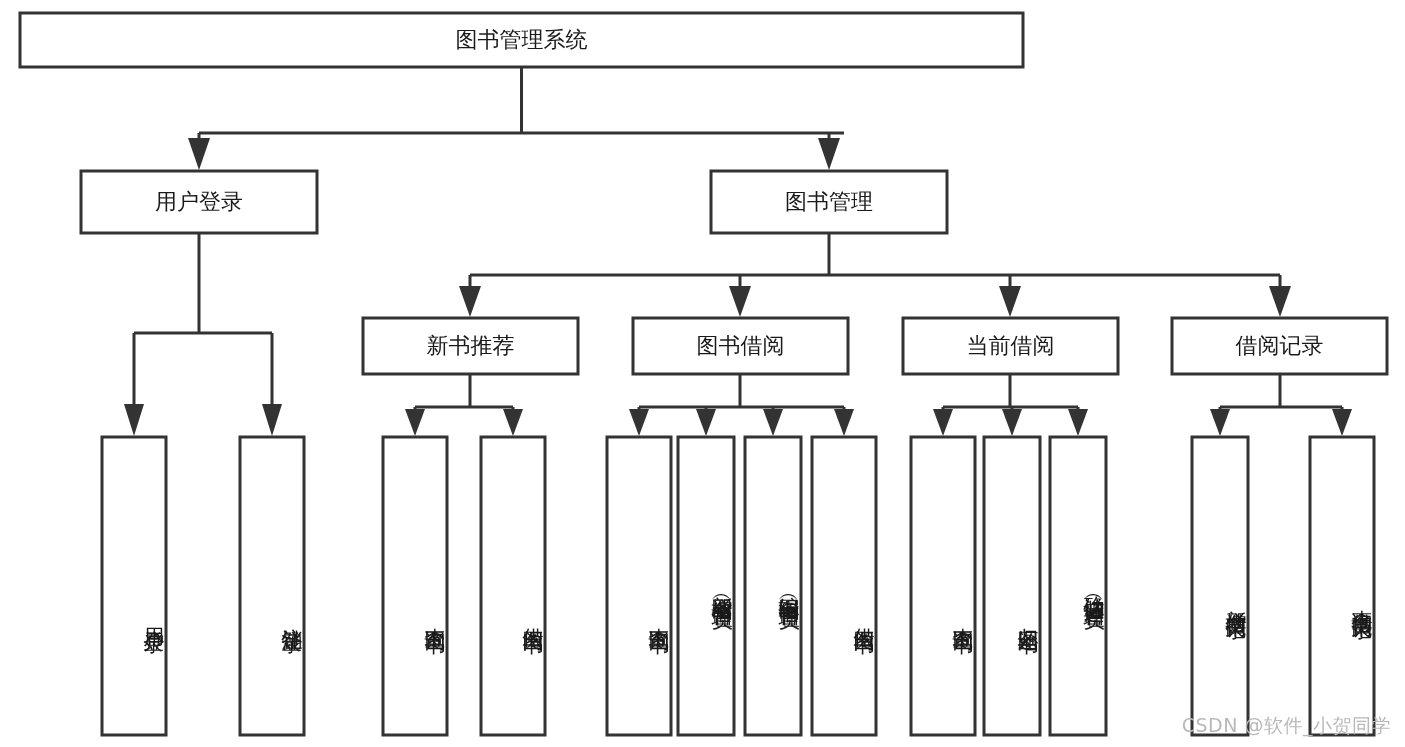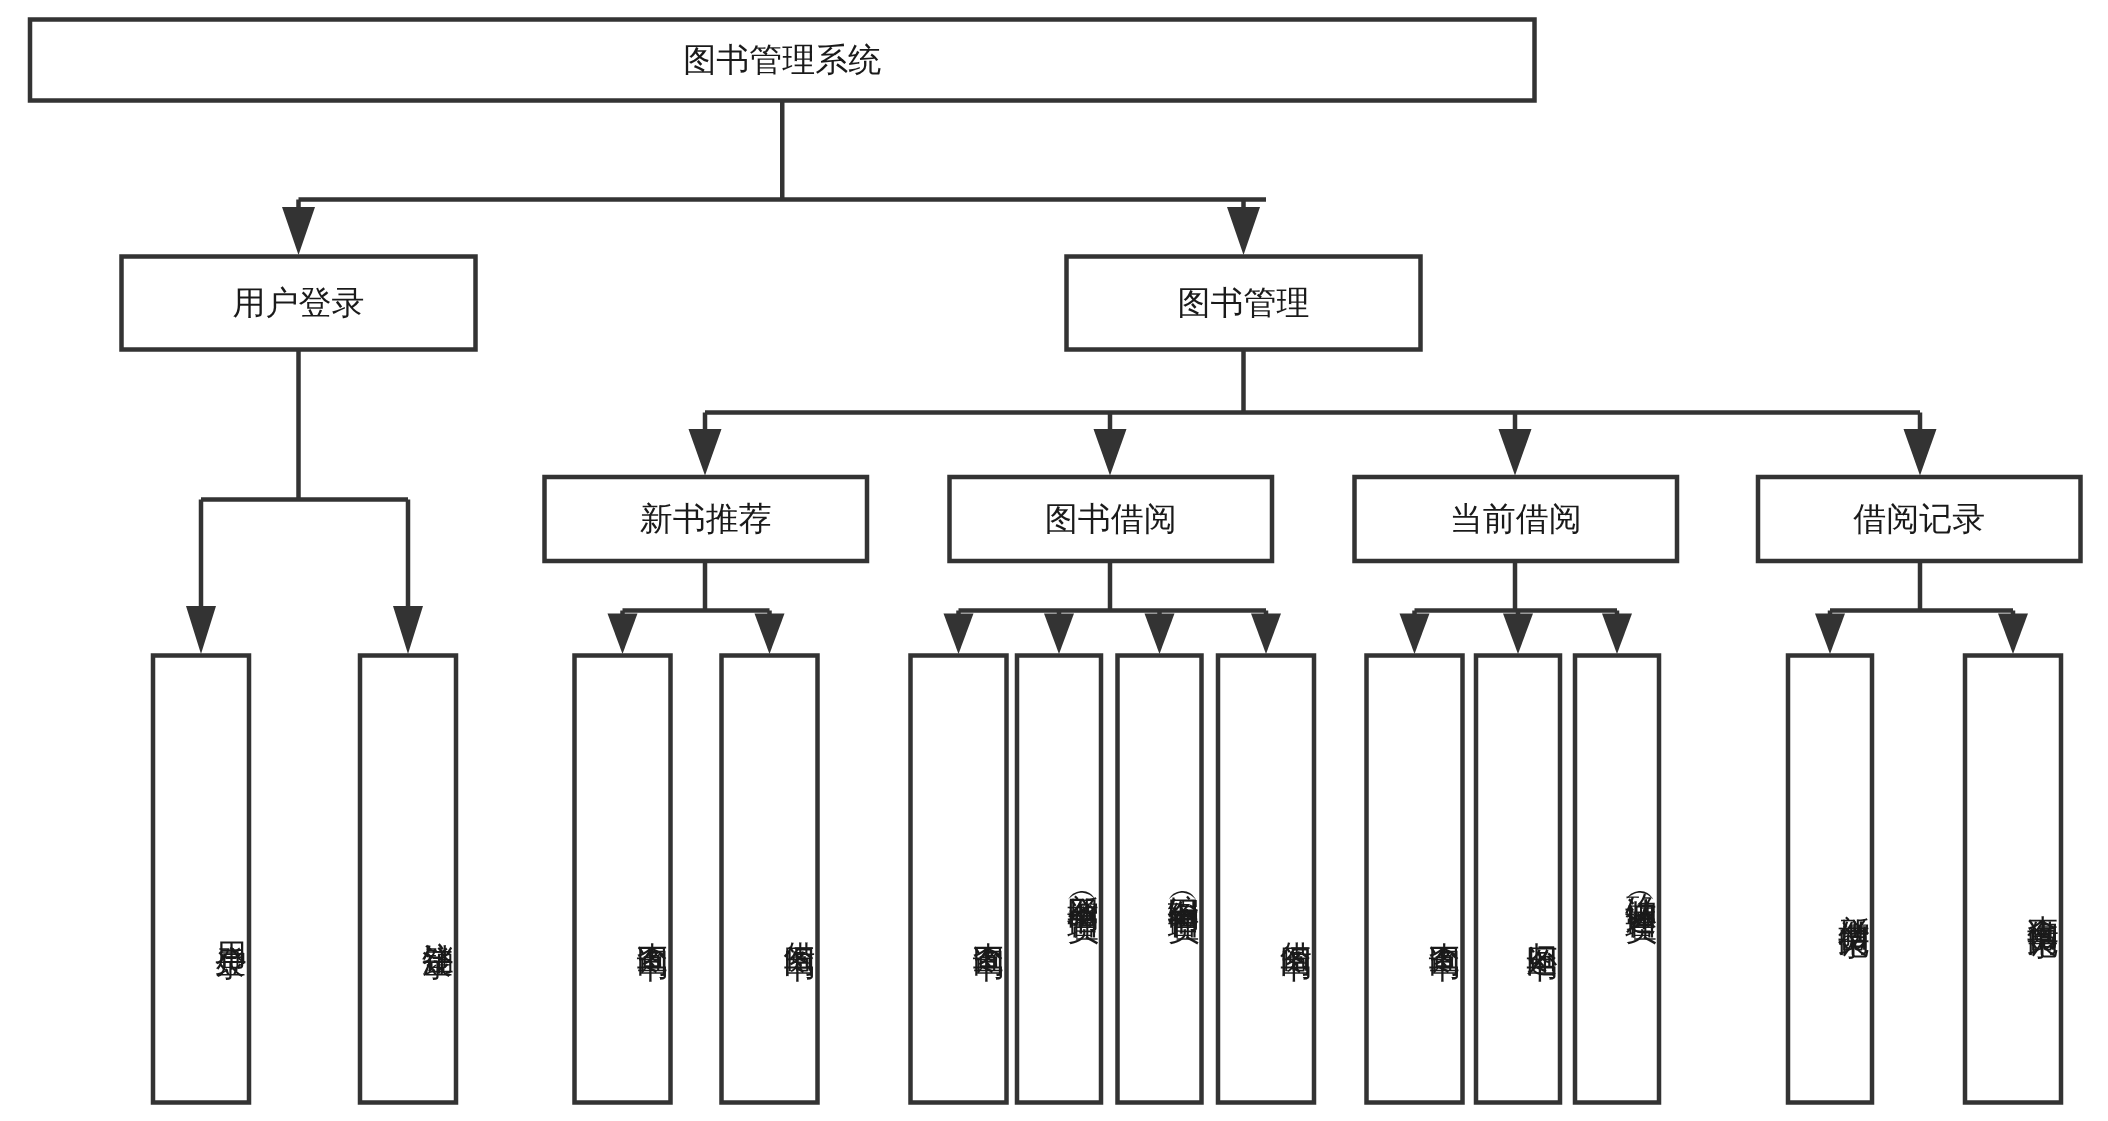--- a/index.html
+++ b/index.html
@@ -202,13 +202,14 @@
     <div class="node-label-v" style="left:678px; top:443px; width:56px; height:290px;">新增图书（管理员）</div>
     <div class="node-label-v" style="left:745px; top:443px; width:56px; height:290px;">编辑图书（管理员）</div>
     <div class="node-label-v" style="left:812px; top:500px; width:64px; height:230px;">借阅图书</div>
     <div class="node-label-v" style="left:911px; top:500px; width:64px; height:230px;">查询图书</div>
     <div class="node-label-v" style="left:984px; top:500px; width:56px; height:230px;">归还图书</div>
     <div class="node-label-v" style="left:1050px; top:443px; width:56px; height:290px;">确认归还（管理员）</div>
     <div class="node-label-v" style="left:1192px; top:468px; width:56px; height:262px;">新增借阅记录</div>
     <div class="node-label-v" style="left:1310px; top:468px; width:64px; height:262px;">查询借阅记录</div>
   </div>
 
+  <div class="watermark">CSDN @软件_小贺同学</div>
 </div>
 
 </body></html>

